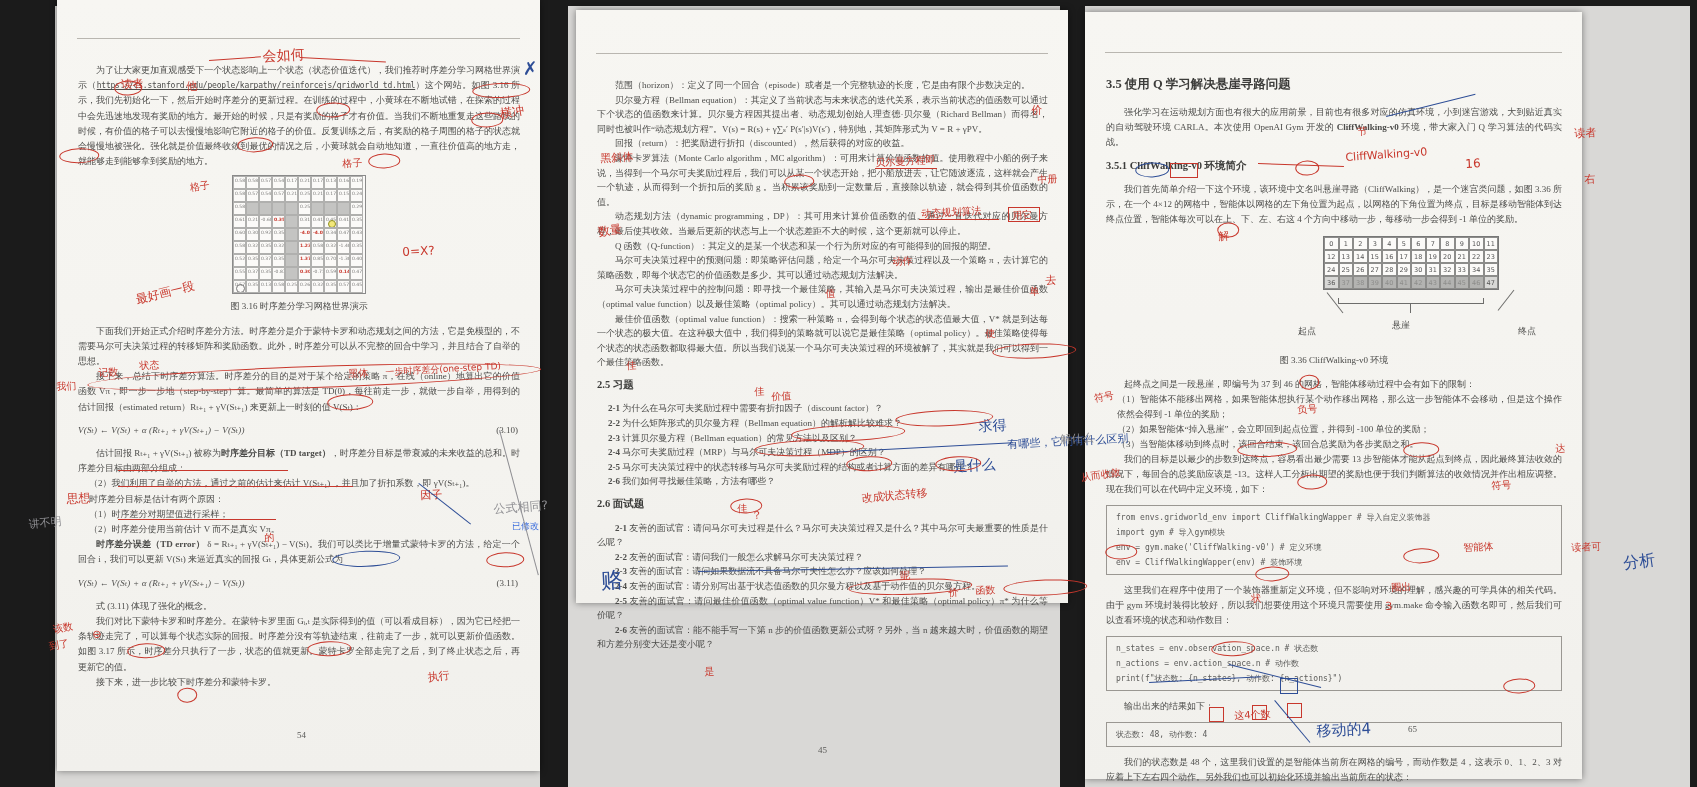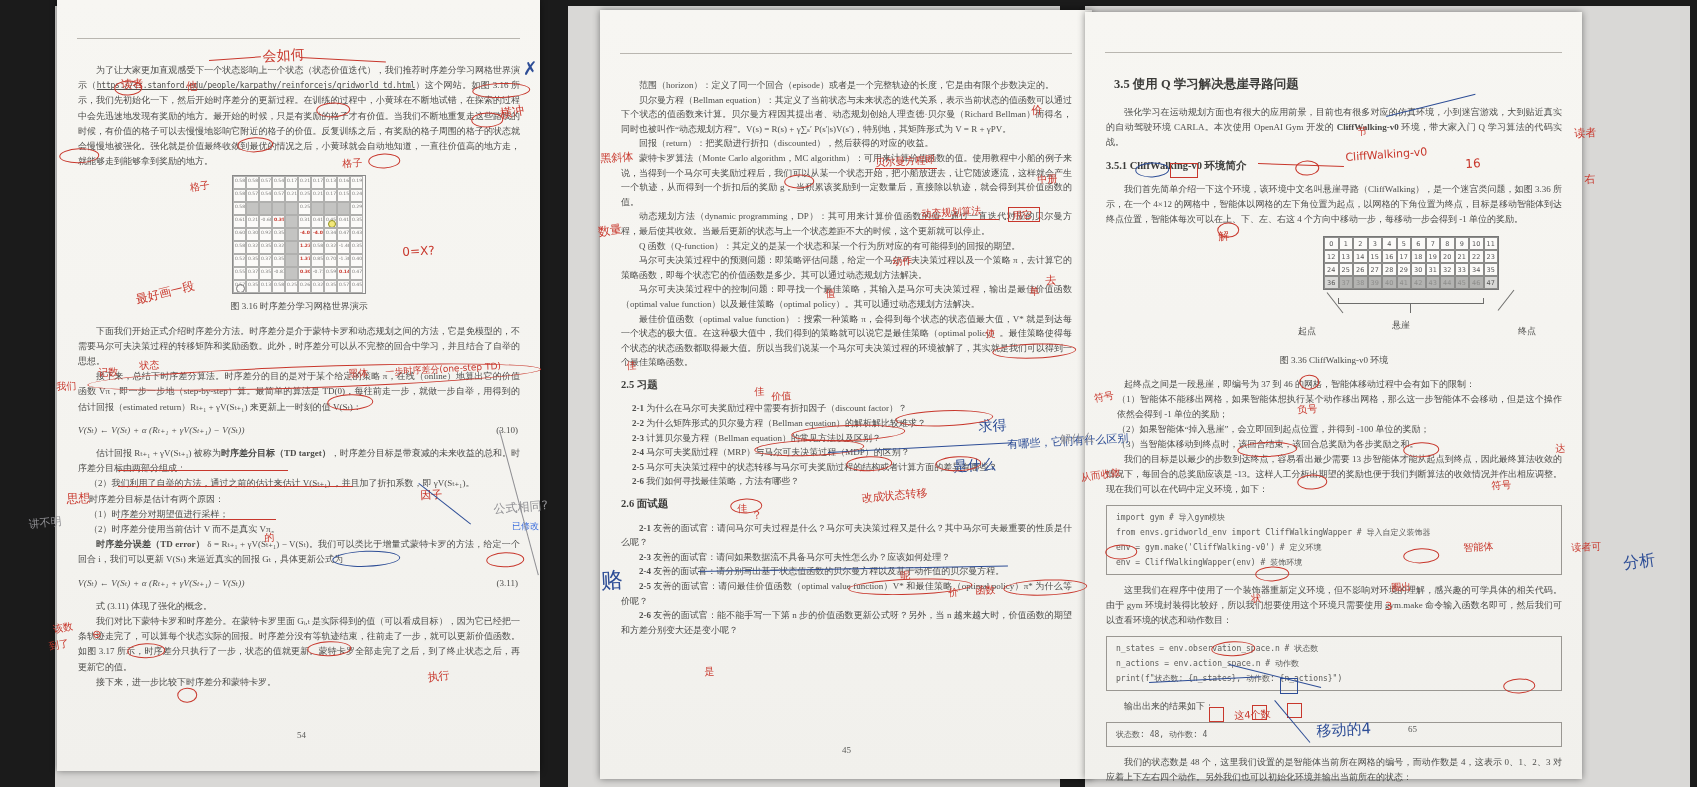--- a/index.html
+++ b/index.html
@@ -10,21 +10,21 @@
   #gap1{left:540px;width:28px}
   #gap2{left:1060px;width:25px}
   .page{position:absolute;background:linear-gradient(180deg,#f7f6f2 0%,#f4f3ef 60%,#f1f0ec 100%);
         box-shadow:0 0 7px rgba(0,0,0,.45);color:#4a4a48}
   .rule{border-top:1px solid #b9b6b0;margin:0 20px}
   .flow{margin:24px 20px 0 21px;font-size:9px;line-height:15.2px;text-align:justify;color:#4c4c4a}
   .pg2 .flow{line-height:14.6px}
   .pg3 .flow{line-height:15px}
   .para{text-indent:2em}
   .li{padding-left:11px}
-  .h1{font-size:12.5px;font-weight:bold;color:#3c3c3a;margin:6px 8px 13px;text-indent:0;text-align:left}
+  .h1{font-size:12.5px;font-weight:bold;color:#3c3c3a;margin:6px 0 13px;text-indent:0;text-align:left}
   .h2{font-size:10.5px;font-weight:bold;color:#3c3c3a;margin:8px 0 9px;text-indent:0;text-align:left}
   .eq{text-align:left;position:relative;margin:8px 0;text-indent:0}
   .eq .fx{font-style:italic;letter-spacing:.2px}
   .eq .num{position:absolute;right:2px;top:0;font-style:normal}
   .codebox{border:1px solid #9a9792;margin:8px 0;padding:4px 9px;
            font-family:"DejaVu Sans Mono",monospace;font-size:8px;line-height:15px;
            color:#5c5c5a;text-align:left;text-indent:0}
   .caption{text-align:center;text-indent:0;margin:5px 0 9px;color:#4a4a48}
   .b{font-weight:bold}
   .m{font-family:"DejaVu Sans Mono",monospace;font-size:8px;letter-spacing:-.2px;text-decoration:underline}
@@ -177,41 +177,42 @@
       <div class="li">（2）时序差分使用当前估计 V 而不是真实 Vπ。</div>
       <div class="para"><span class="b">时序差分误差（TD error）</span><span>  δ = Rₜ₊₁ + γV(Sₜ₊₁) − V(Sₜ)。我们可以类比于增量式蒙特卡罗的方法，给定一个回合 i，我们可以更新 V(Sₜ) 来逼近真实的回报 Gₜ，具体更新公式为</span></div>
       <div class="eq"><span class="fx">V(Sₜ) ← V(Sₜ) + α (Rₜ₊₁ + γV(Sₜ₊₁) − V(Sₜ))</span><span class="num">(3.11)</span></div>
       <div class="para">式 (3.11) 体现了强化的概念。</div>
       <div class="para">我们对比下蒙特卡罗和时序差分。在蒙特卡罗里面 Gᵢ,ₜ 是实际得到的值（可以看成目标），因为它已经把一条轨迹走完了，可以算每个状态实际的回报。时序差分没有等轨迹结束，往前走了一步，就可以更新价值函数。如图 3.17 所示，时序差分只执行了一步，状态的值就更新。蒙特卡罗全部走完了之后，到了终止状态之后，再更新它的值。</div>
       <div class="para">接下来，进一步比较下时序差分和蒙特卡罗。</div>
     </div>
   <div class="pagenum" style="left:240px;top:730px">54</div>
 </section>
 
-<section class="page pg2" style="left:600px;top:10px;width:492px;height:769px">
+<section class="page pg2" style="left:576px;top:10px;width:492px;height:593px">
   <div class="rule" style="margin-top:43px"></div>
   <div class="flow">
       <div class="para">范围（horizon）：定义了同一个回合（episode）或者是一个完整轨迹的长度，它是由有限个步数决定的。</div>
       <div class="para">贝尔曼方程（Bellman equation）：其定义了当前状态与未来状态的迭代关系，表示当前状态的值函数可以通过下个状态的值函数来计算。贝尔曼方程因其提出者、动态规划创始人理查德·贝尔曼（Richard Bellman）而得名，同时也被叫作“动态规划方程”。V(s) = R(s) + γ∑ₛ′ P(s′|s)V(s′)，特别地，其矩阵形式为 V = R + γPV。</div>
       <div class="para">回报（return）：把奖励进行折扣（discounted），然后获得的对应的收益。</div>
       <div class="para">蒙特卡罗算法（Monte Carlo algorithm，MC algorithm）：可用来计算价值函数的值。使用教程中小船的例子来说，当得到一个马尔可夫奖励过程后，我们可以从某一个状态开始，把小船放进去，让它随波逐流，这样就会产生一个轨迹，从而得到一个折扣后的奖励 g 。当积累该奖励到一定数量后，直接除以轨迹，就会得到其价值函数的值。</div>
       <div class="para">动态规划方法（dynamic programming，DP）：其可用来计算价值函数的值。通过一直迭代对应的贝尔曼方程，最后使其收敛。当最后更新的状态与上一个状态差距不大的时候，这个更新就可以停止。</div>
       <div class="para">Q 函数（Q-function）：其定义的是某一个状态和某一个行为所对应的有可能得到的回报的期望。</div>
       <div class="para">马尔可夫决策过程中的预测问题：即策略评估问题，给定一个马尔可夫决策过程以及一个策略 π，去计算它的策略函数，即每个状态它的价值函数是多少。其可以通过动态规划方法解决。</div>
       <div class="para">马尔可夫决策过程中的控制问题：即寻找一个最佳策略，其输入是马尔可夫决策过程，输出是最佳价值函数（optimal value function）以及最佳策略（optimal policy）。其可以通过动态规划方法解决。</div>
       <div class="para">最佳价值函数（optimal value function）：搜索一种策略 π，会得到每个状态的状态值最大值，V* 就是到达每一个状态的极大值。在这种极大值中，我们得到的策略就可以说它是最佳策略（optimal policy）。最佳策略使得每个状态的状态函数都取得最大值。所以当我们说某一个马尔可夫决策过程的环境被解了，其实就是我们可以得到一个最佳策略函数。</div>
       <div class="h2">2.5   习题</div>
       <div class="li"><span class="b">2-1 </span><span>为什么在马尔可夫奖励过程中需要有折扣因子（discount factor）？</span></div>
       <div class="li"><span class="b">2-2 </span><span>为什么矩阵形式的贝尔曼方程（Bellman equation）的解析解比较难求？</span></div>
       <div class="li"><span class="b">2-3 </span><span>计算贝尔曼方程（Bellman equation）的常见方法以及区别？</span></div>
       <div class="li"><span class="b">2-4 </span><span>马尔可夫奖励过程（MRP）与马尔可夫决策过程（MDP）的区别？</span></div>
       <div class="li"><span class="b">2-5 </span><span>马尔可夫决策过程中的状态转移与马尔可夫奖励过程的结构或者计算方面的差异有哪些？</span></div>
       <div class="li"><span class="b">2-6 </span><span>我们如何寻找最佳策略，方法有哪些？</span></div>
       <div class="h2">2.6   面试题</div>
       <div class="para"><span class="b">2-1 </span><span>友善的面试官：请问马尔可夫过程是什么？马尔可夫决策过程又是什么？其中马尔可夫最重要的性质是什么呢？</span></div>
+      <div class="para"><span class="b">2-2 </span><span>友善的面试官：请问我们一般怎么求解马尔可夫决策过程？</span></div>
       <div class="para"><span class="b">2-3 </span><span>友善的面试官：请问如果数据流不具备马尔可夫性怎么办？应该如何处理？</span></div>
       <div class="para"><span class="b">2-4 </span><span>友善的面试官：请分别写出基于状态值函数的贝尔曼方程以及基于动作值的贝尔曼方程。</span></div>
       <div class="para"><span class="b">2-5 </span><span>友善的面试官：请问最佳价值函数（optimal value function）V* 和最佳策略（optimal policy）π* 为什么等价呢？</span></div>
       <div class="para"><span class="b">2-6 </span><span>友善的面试官：能不能手写一下第 n 步的价值函数更新公式呀？另外，当 n 越来越大时，价值函数的期望和方差分别变大还是变小呢？</span></div>
     </div>
   <div class="pagenum" style="left:242px;top:735px">45</div>
 </section>
 
 <section class="page pg3" style="left:1085px;top:12px;width:497px;height:767px">
   <div class="rule" style="margin-top:40px"></div>
@@ -279,22 +280,22 @@
         <div class="lbl" style="left: 286px; top: 82px;">悬崖</div>
         <div class="lbl" style="left: 412px; top: 88px;">终点</div>
       </div>
       <div class="caption">图 3.36   CliffWalking-v0 环境</div>
       <div class="para">起终点之间是一段悬崖，即编号为 37 到 46 的网格，智能体移动过程中会有如下的限制：</div>
       <div class="li">（1）智能体不能移出网格，如果智能体想执行某个动作移出网格，那么这一步智能体不会移动，但是这个操作依然会得到 -1 单位的奖励；</div>
       <div class="li">（2）如果智能体“掉入悬崖”，会立即回到起点位置，并得到 -100 单位的奖励；</div>
       <div class="li">（3）当智能体移动到终点时，该回合结束，该回合总奖励为各步奖励之和。</div>
       <div class="para">我们的目标是以最少的步数到达终点，容易看出最少需要 13 步智能体才能从起点到终点，因此最终算法收敛的情况下，每回合的总奖励应该是 -13。这样人工分析出期望的奖励也便于我们判断算法的收敛情况并作出相应调整。现在我们可以在代码中定义环境，如下：</div>
       <div class="codebox">
+        <div class="codeline">from envs.gridworld_env import CliffWalkingWapper # 导入自定义装饰器</div>
         <div class="codeline">import gym # 导入gym模块</div>
-        <div class="codeline">from envs.gridworld_env import CliffWalkingWapper # 导入自定义装饰器</div>
         <div class="codeline">env = gym.make('CliffWalking-v0')  # 定义环境</div>
         <div class="codeline">env = CliffWalkingWapper(env) # 装饰环境</div>
       </div>
       <div class="para">这里我们在程序中使用了一个装饰器重新定义环境，但不影响对环境的理解，感兴趣的可学具体的相关代码。由于 gym 环境封装得比较好，所以我们想要使用这个环境只需要使用 gym.make 命令输入函数名即可，然后我们可以查看环境的状态和动作数目：</div>
       <div class="codebox">
         <div class="codeline">n_states = env.observation_space.n # 状态数</div>
         <div class="codeline">n_actions = env.action_space.n # 动作数</div>
         <div class="codeline">print(f"状态数: {n_states}, 动作数: {n_actions}")</div>
       </div>
       <div class="para">输出出来的结果如下：</div>

